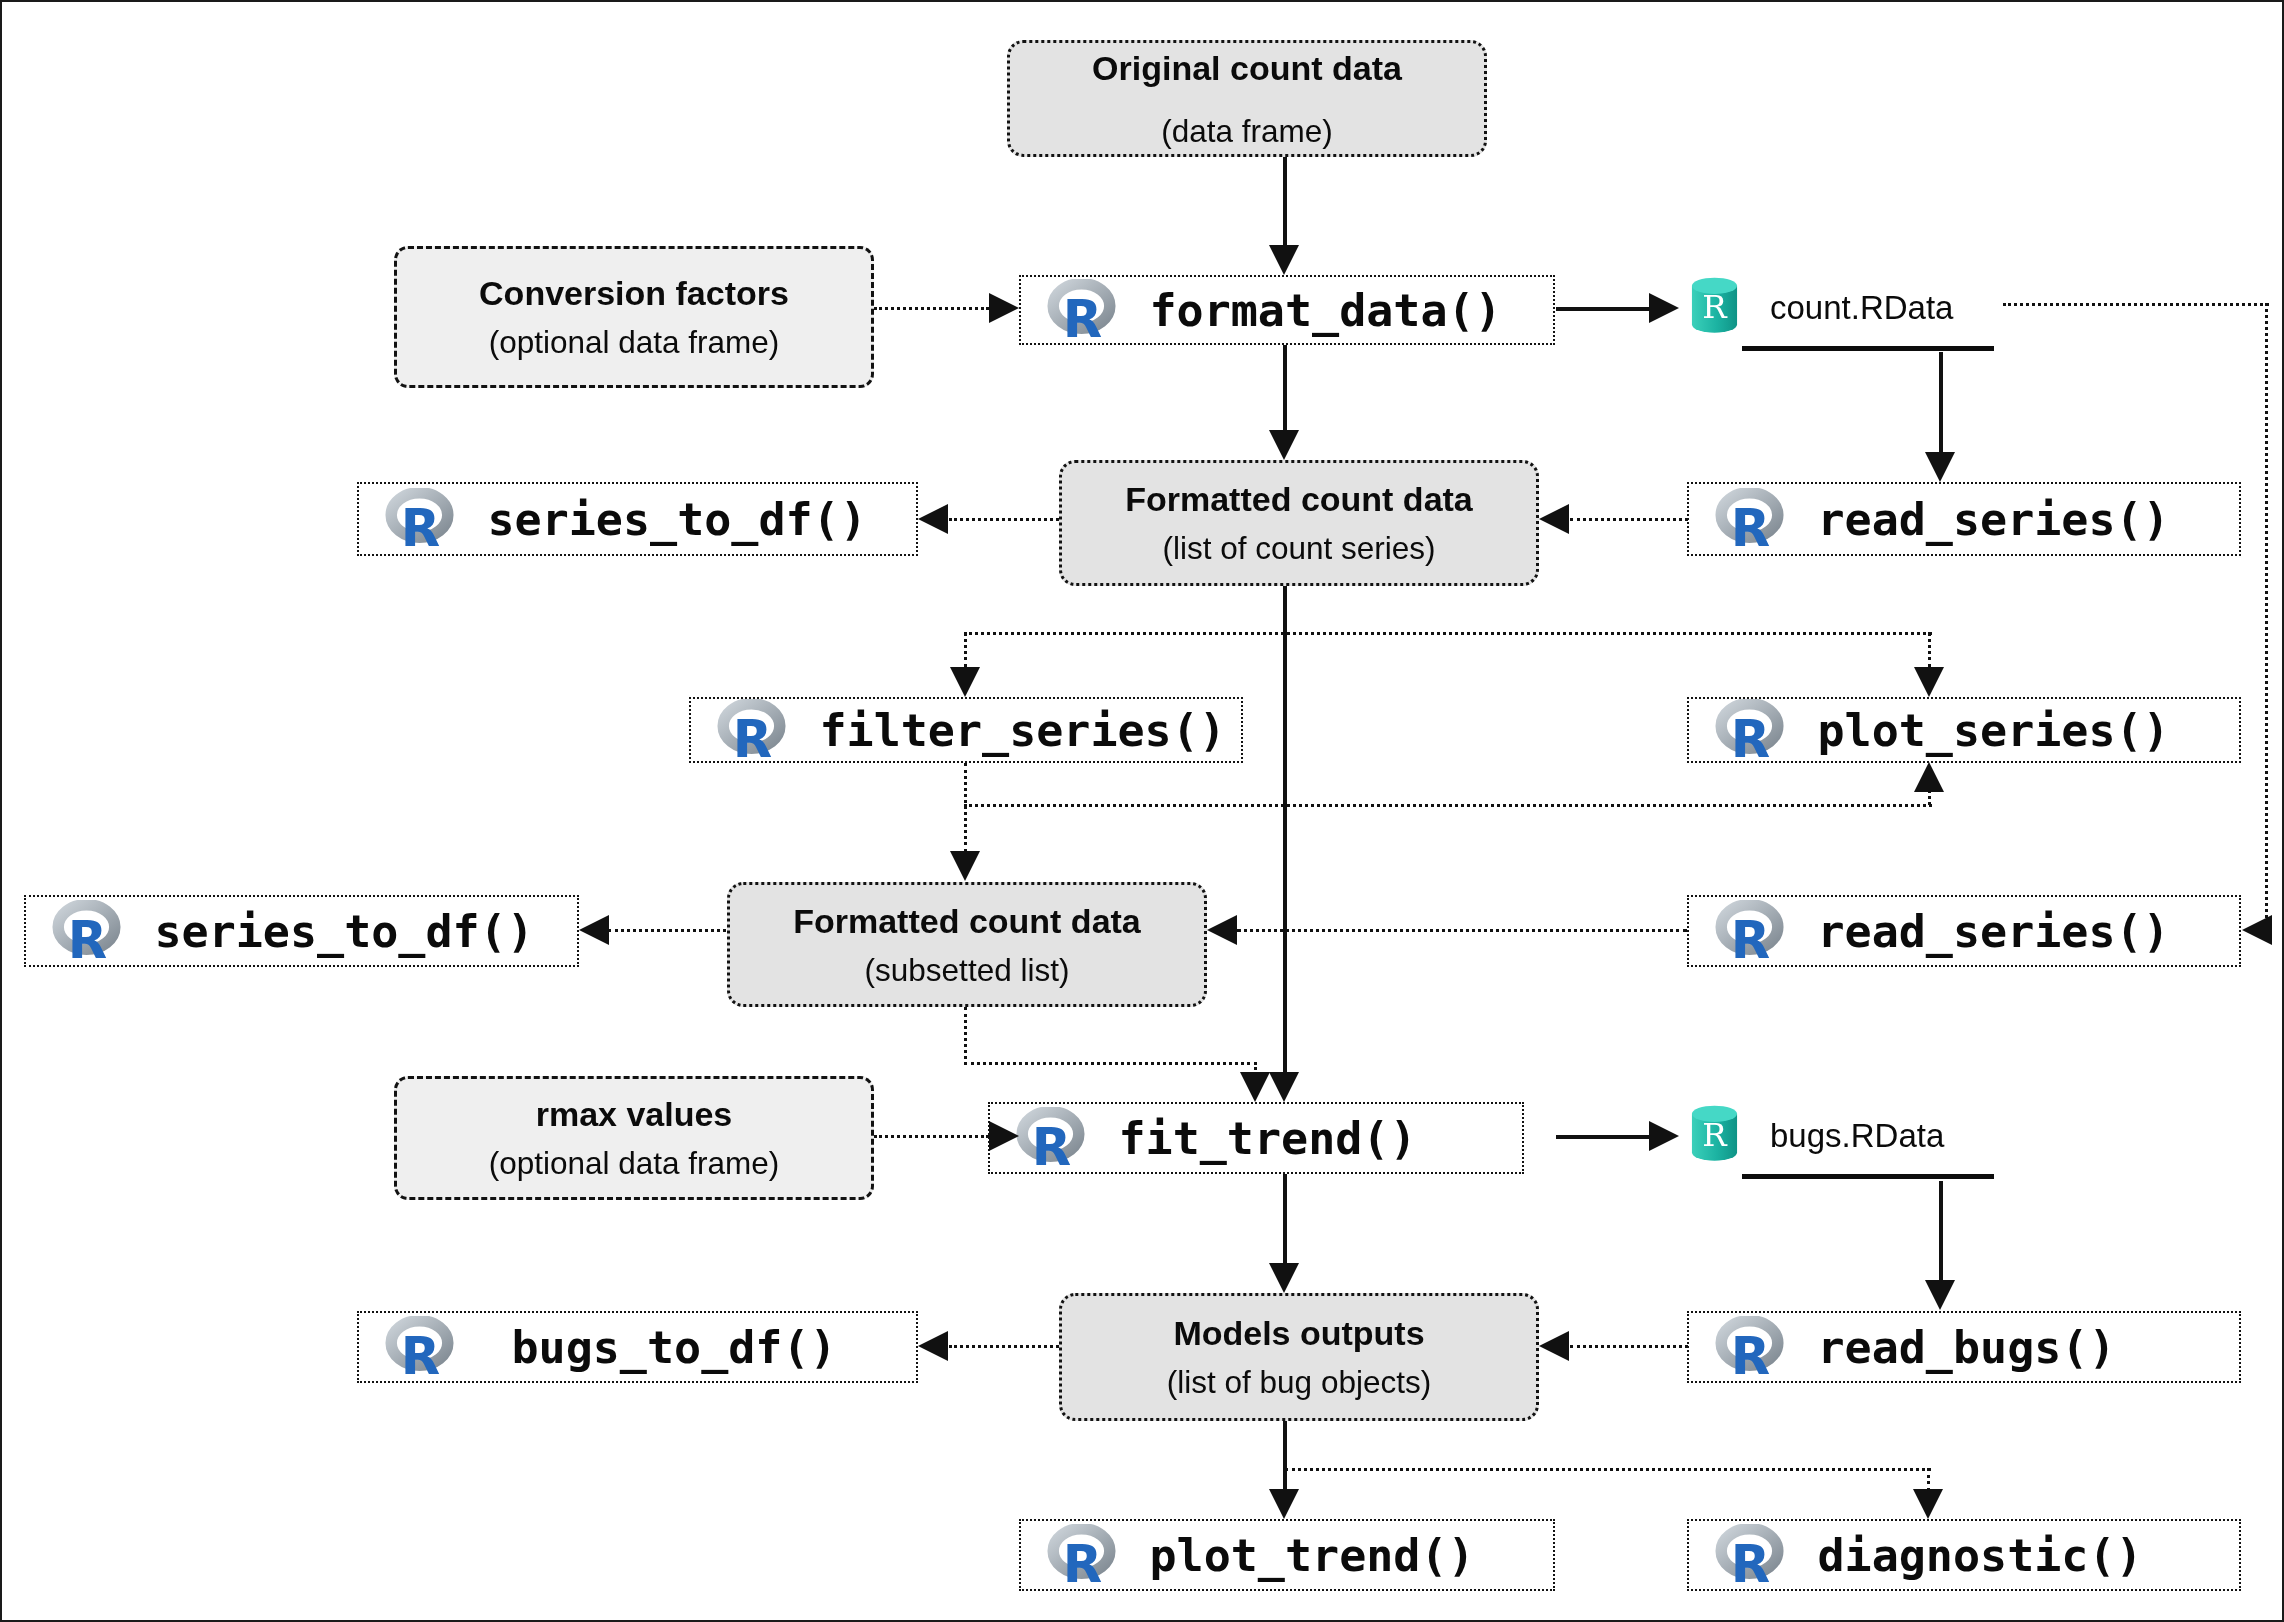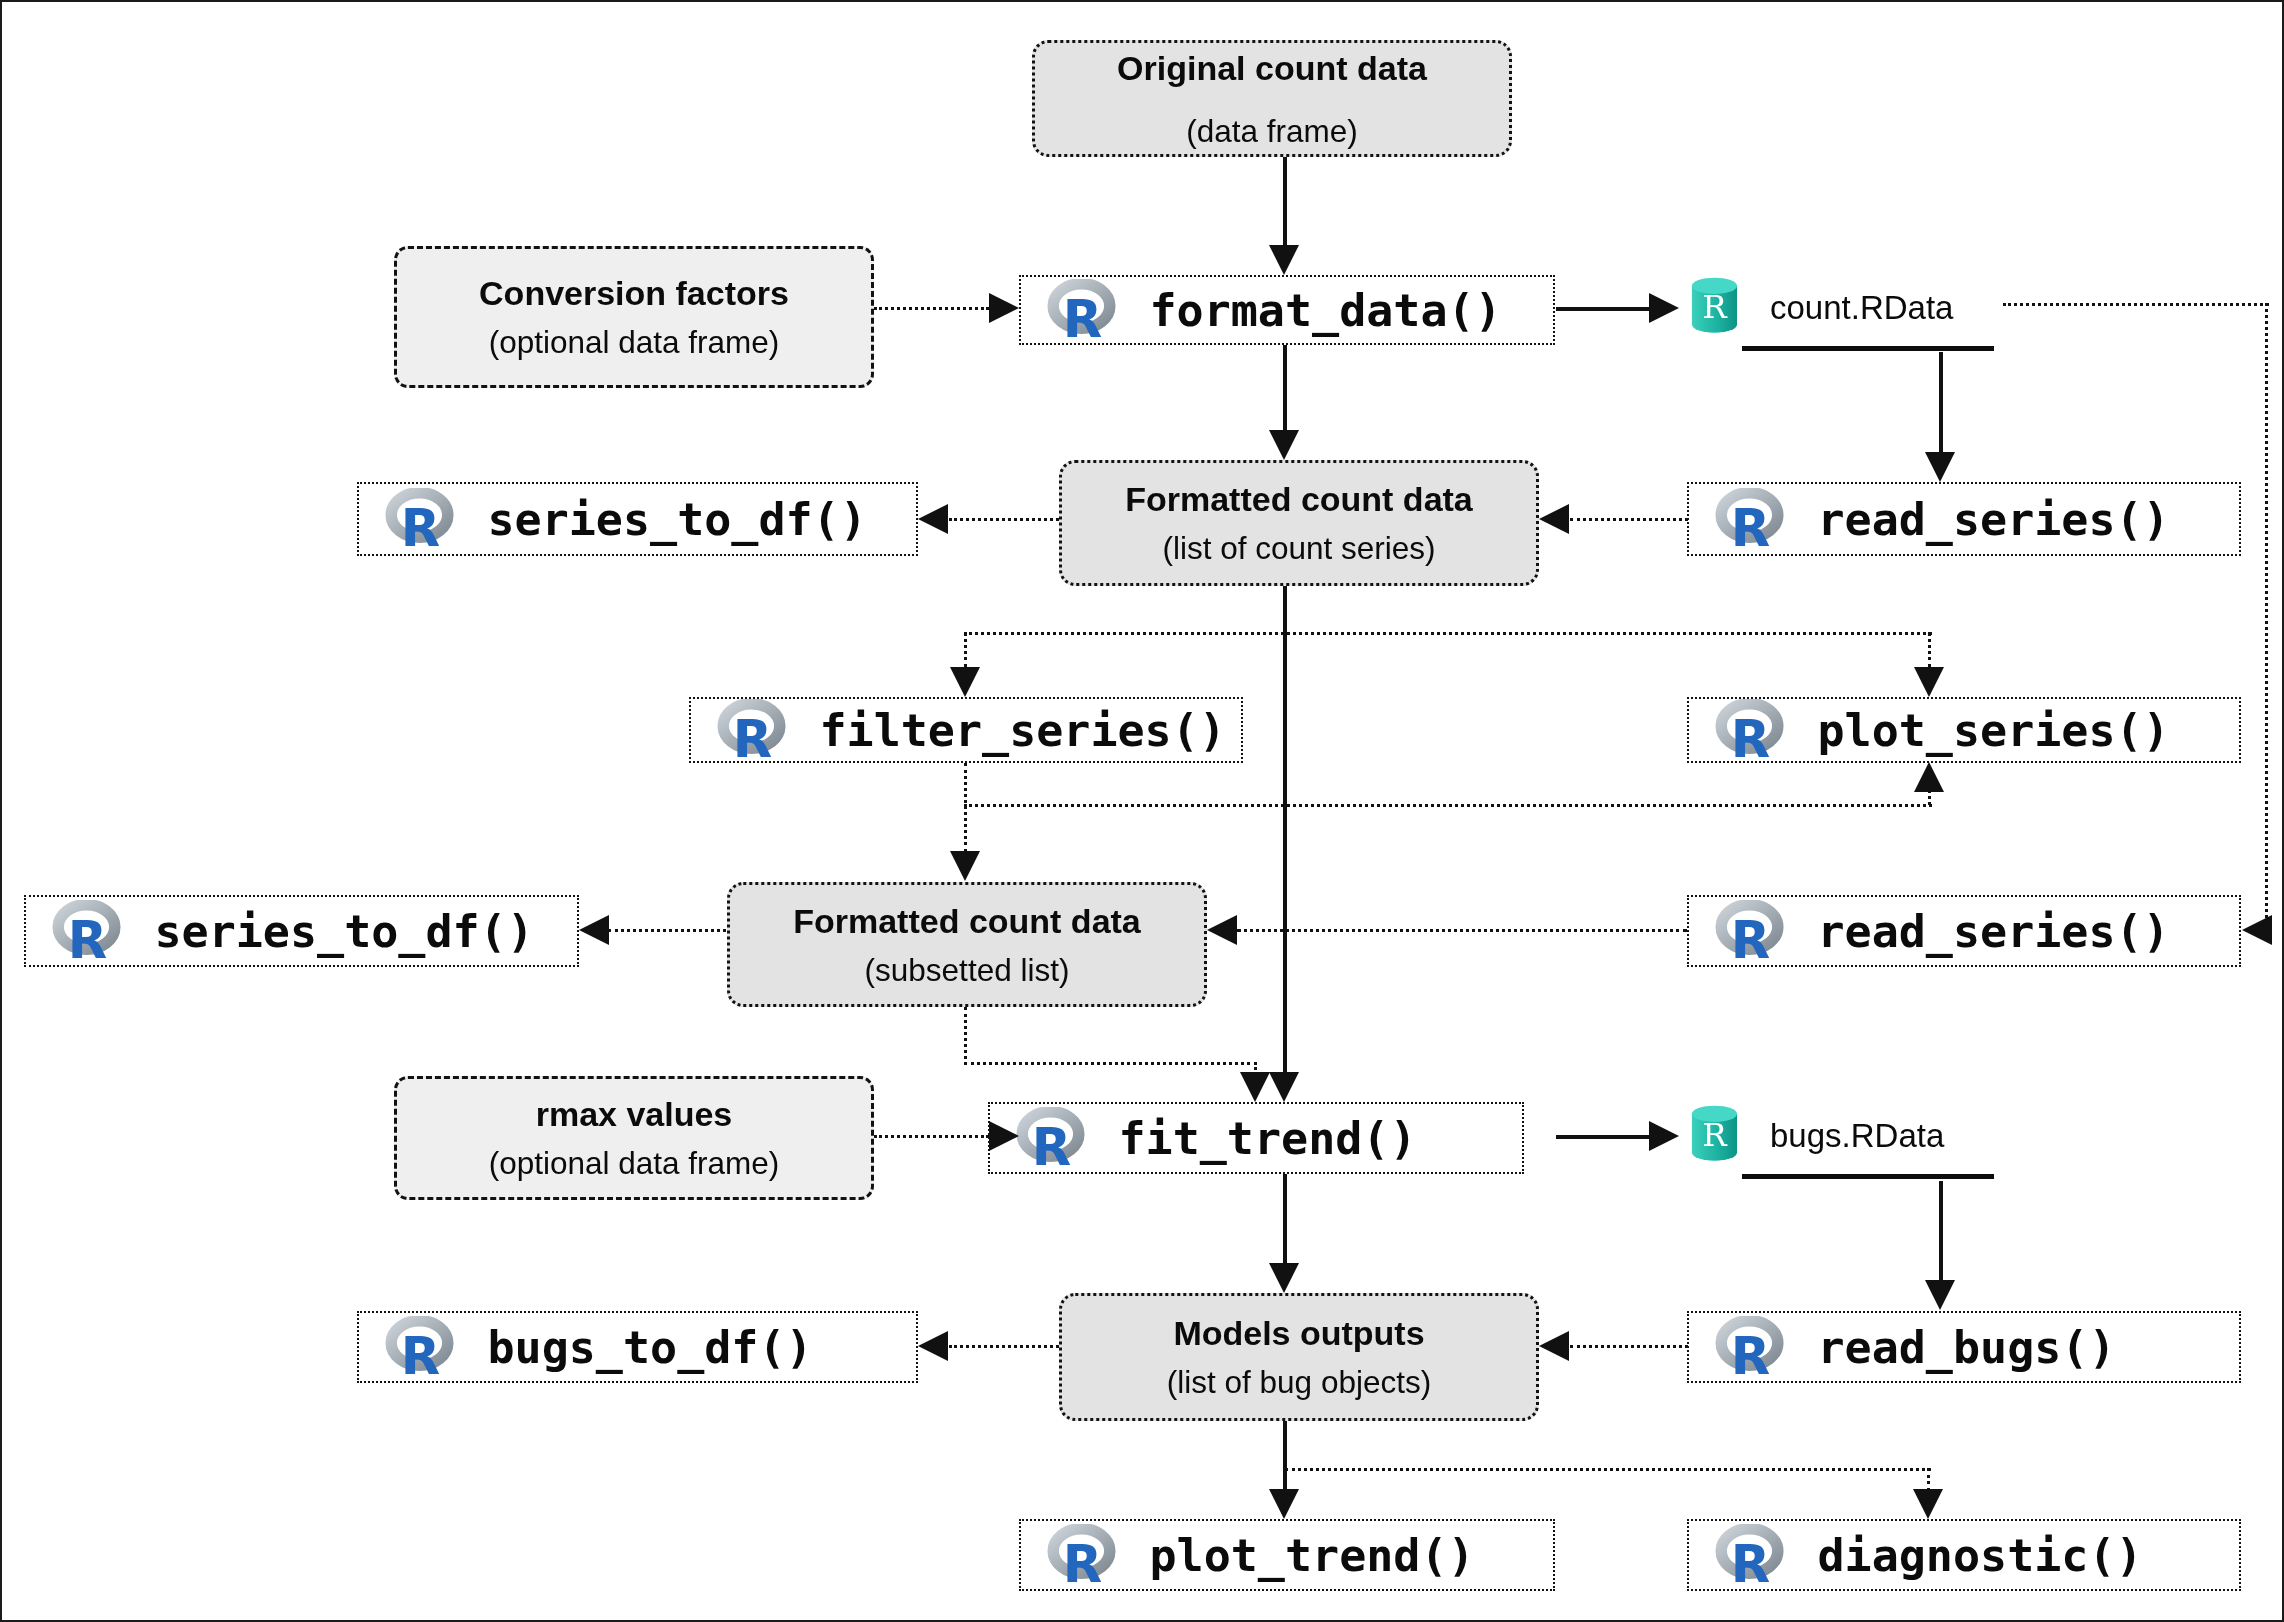--- a/index.html
+++ b/index.html
@@ -66,21 +66,21 @@
         <text x="24" y="86" font-family="DejaVu Sans, sans-serif" font-weight="bold" font-size="76" fill="#2267bd">R</text>
       </g>
       <g id="rcyl-def">
         <path d="M8 17 L8 84 A39 14 0 0 0 86 84 L86 17 Z" fill="url(#gcyl)"></path>
         <ellipse cx="47" cy="17" rx="39" ry="14" fill="#45d8c6"></ellipse>
         <text x="47" y="72" text-anchor="middle" font-family="DejaVu Serif, serif" font-size="56" fill="#ffffff">R</text>
       </g>
     </defs>
   </svg>
 
-  <div class="dbox" style="left:1030px;top:38px;width:480px;height:117px;gap:14px;">
+  <div class="dbox" style="left:1005px;top:38px;width:480px;height:117px;gap:14px;">
     <div class="t1">Original count data</div>
     <div class="t2">(data frame)</div>
   </div>
 
   <div class="ibox" style="left:392px;top:244px;width:480px;height:142px;">
     <div class="t1">Conversion factors</div>
     <div class="t2">(optional data frame)</div>
   </div>
 
   <div class="fbox" style="left:1017px;top:273px;width:536px;height:70px;">
@@ -168,21 +168,21 @@
       </svg>
     <span class="rlabel">bugs.RData</span>
     <div class="runderline"></div>
   </div>
 
   <div class="dbox" style="left:1057px;top:1291px;width:480px;height:128px;">
     <div class="t1">Models outputs</div>
     <div class="t2">(list of bug objects)</div>
   </div>
 
-  <div class="fbox" style="left:355px;top:1309px;width:561px;height:72px;">
+  <div class="fbox" style="left:355px;top:1309px;width:561px;height:72px;gap:24px;">
     <svg class="rlogo" viewBox="0 0 104 92">
         <use href="#rlogo-def"></use>
       </svg>
     <span class="code">bugs_to_df()</span>
   </div>
 
   <div class="fbox" style="left:1685px;top:1309px;width:554px;height:72px;">
     <svg class="rlogo" viewBox="0 0 104 92">
         <use href="#rlogo-def"></use>
       </svg>

